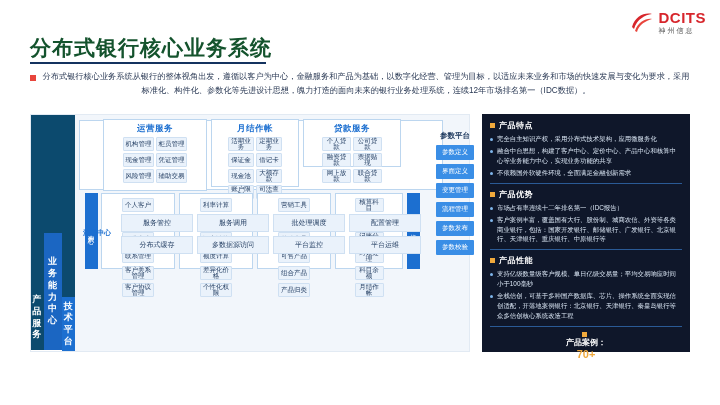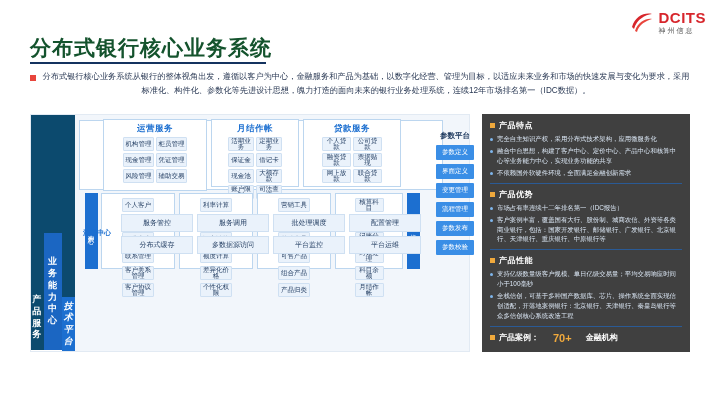--- a/index.html
+++ b/index.html
@@ -49,42 +49,42 @@
     background:#0c4a6e;
     display:flex; flex-direction:row;align-items:flex-end;
   }
   .leftcol .seg {
     display:flex; align-items:center; justify-content:center;
     color:#fff; font-size:9px; font-weight:bold; text-align:center;
     line-height:1.3; letter-spacing:1px;
   }
   .seg-1 { height:66px; border-bottom:1px solid #ffffff; }
   .seg-2 { height:118px; border-bottom:1px solid #ffffff; background:#1b66c2; }
-  .seg-3 { height:54px; background:#1c6fd0;font-style:italic; }
+  .seg-3 { height:54px; background:#1c6fd0; }
 
   .inner { position:absolute; left:44px; top:0; right:0; bottom:0; padding:5px 4px 4px 4px; }
 
   .group {
     border:1px solid #bcd6ef; background:#ffffff; position:absolute;
   }
   .group-title {
     text-align:center; font-size:8.5px; color:#1c6fd0; font-weight:bold;
     padding:3px 0 2px 0; letter-spacing:0.5px;
   }
   .cellwrap { display:flex; flex-wrap:wrap; gap:2px; padding:0 3px 4px 3px; justify-content:center; }
   .cell {
     background:#eaf2fb; border:1px solid #cfe0f2; color:#1f3a5f;
     font-size:6.5px; text-align:center; line-height:1;
     padding:3px 1px; border-radius:1px;
   }
 
   
   #g-oper { left:28px; top:4px; width:104px; height:72px; }
   #g-depo { left:136px; top:4px; width:88px; height:68px; }
-  #g-loan { left:228px; top:4px; width:98px; height:68px; }
+  #g-loan { left:228px; top:4px; width:98px; height:48px; }
 
   #g-oper .cell, #g-depo .cell, #g-loan .cell { width:31px; height:14px; display:flex; align-items:center; justify-content:center; }
   #g-depo .cell { width:26px; }
   #g-loan .cell { width:29px; }
 
   
   .vlabel {
     position:absolute; width:13px; background:#1c6fd0; color:#fff;
     font-size:6.5px; display:flex; align-items:center; justify-content:center;
     text-align:center; line-height:1.1; letter-spacing:1px;
@@ -122,33 +122,33 @@
   .midcol-title { font-size:7.5px; color:#1f3a5f; text-align:center; margin-bottom:4px; font-weight:bold; }
   .midbtn {
     width:38px; height:15px; margin:0 auto 4px auto;
     background:#3a8ee6; color:#fff; font-size:6.5px;
     display:flex; align-items:center; justify-content:center; border-radius:1px;
   }
 
   
   .rightpanel {
     position:absolute; left:482px; top:114px; width:208px; height:238px;
-    background:#404040;
+    background:#0f172a;
     padding:6px 8px;
   }
   .rp-sec { margin-bottom:5px; }
   .rp-head { display:flex; align-items:center; margin-bottom:3px; }
   .rp-sq { width:5px; height:5px; background:#f0a93c; margin-right:4px; }
   .rp-title { font-size:8px; font-weight:bold; color:#ffffff; letter-spacing:0.5px; }
   .rp-item { display:flex; align-items:flex-start; margin-bottom:2px; }
   .rp-dot { width:3px; height:3px; border-radius:50%; background:#7fb6ec; margin-top:4px; margin-right:4px; flex:0 0 auto; }
   .rp-text { font-size:6.4px; line-height:1.55; color:#dbe7f5; }
   .rp-divider { height:1px; background:#2a5a95; margin:4px 0 5px 0; }
 
-  .rp-case { display:flex; align-items:center; margin-top:2px; }
+  .rp-case { display:flex; align-items:center; margin-top:2px;flex-direction:column; }
   .rp-case .rp-sq { background:#f0a93c; }
   .rp-case-label { font-size:8px; color:#ffffff; font-weight:bold; }
   .rp-case-num { font-size:11px; color:#f0a93c; font-weight:bold; margin:0 14px; }
 </style>
 </head>
 <body>
 
 <div class="page">
 
   <div class="logo">

